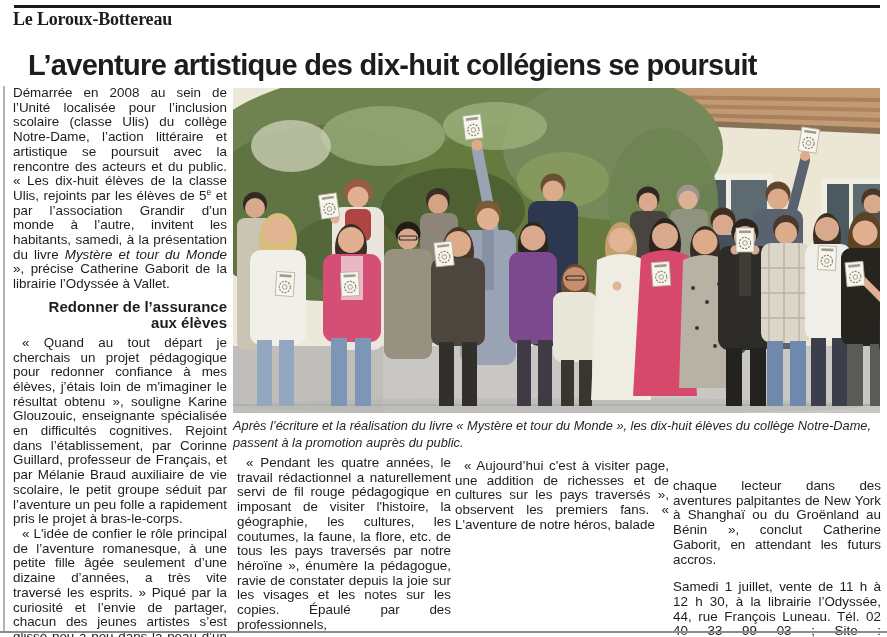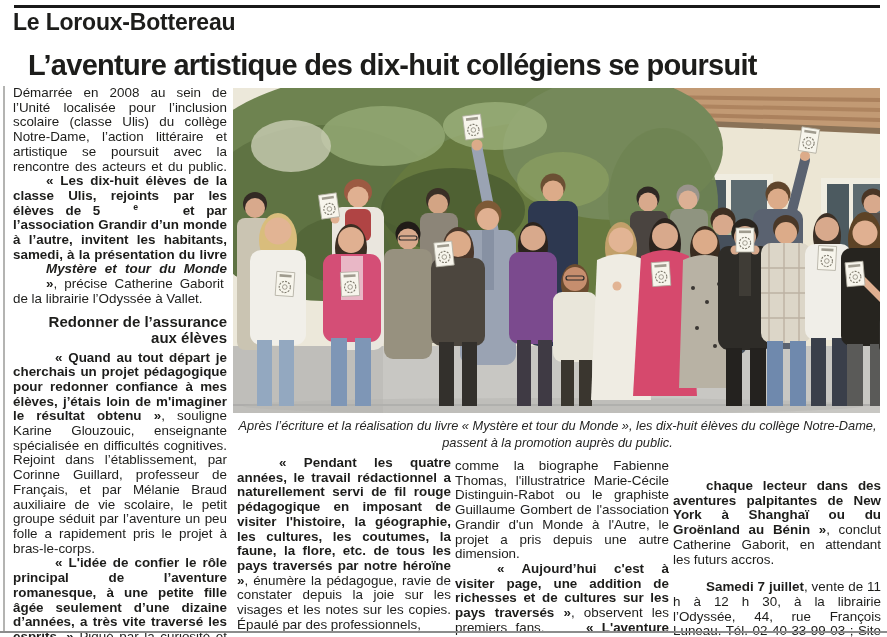--- a/index.html
+++ b/index.html
@@ -1,45 +1,45 @@
 <!DOCTYPE html>
 <html lang="fr"><head>
 <meta charset="utf-8">
 <style>
   html,body{margin:0;padding:0;background:#fff;}
   #page{
     position:relative;width:887px;height:637px;background:#ffffff;
     font-family:"Liberation Sans","DejaVu Sans",sans-serif;color:#1d1d1b;overflow:hidden;
   }
   .rule-top{position:absolute;left:14px;top:5px;width:866px;height:3px;background:#191919;}
-  .kicker{position:absolute;left:13px;top:9px;font-size:23px;font-weight:bold;letter-spacing:-0.2px;}
+  .kicker{position:absolute;left:13px;top:9px;font-size:18px;font-weight:bold;letter-spacing:-0.2px;font-family:Liberation Serif, serif;}
   .headline{position:absolute;left:12px;top:33px;width:860px;font-size:29px;font-weight:bold;letter-spacing:-0.7px;white-space:nowrap;}
   .vline-left{position:absolute;left:3px;top:86px;width:2px;height:546px;background:#b4b4b2;}
   .rule-bottom{position:absolute;left:0;top:631px;width:887px;height:2px;background:#8c8c8c;}
 
   .bodycol{
     position:absolute;font-size:13.4px;line-height:14.7px;text-align:justify;
     text-justify:inter-word;hyphens:auto;-webkit-hyphens:auto;color:#1d1d1b;
   }
   .bodycol p{margin:0;}
   .bodycol p.indent{text-indent:9px;}
-  .bodycol b{font-weight:bold;margin-left:33px;}
+  .bodycol b{font-weight:normal;}
   .bodycol sup{font-size:0.65em;vertical-align:super;line-height:0;}
   .col1{left:13px;top:86px;width:214px;}
   .col2{left:237px;top:456px;width:214px;}
   .col3{left:455px;top:459px;width:214px;}
   .col4{left:673px;top:479px;width:208px;}
   .subhead{margin:7px 0 4px 0 !important;padding-left:22px;font-size:15px;line-height:16.5px;font-weight:bold;text-align:right;}
   .parabreak{height:13px;}
 
   .photo{position:absolute;left:233px;top:88px;width:647px;height:325px;background:#dfdbc9;}
   .photo svg{display:block;}
   .caption{
     position:absolute;left:233px;top:418px;width:649px;
-    font-size:12.8px;line-height:16.5px;font-style:italic;color:#262624;text-align:center;
+    font-size:12.8px;line-height:16.5px;font-style:italic;color:#262624;text-align:left;
   }
 </style>
 </head>
 <body>
 
 <div id="page">
 
   <div class="rule-top"></div>
   <div class="kicker">Le Loroux-Bottereau</div>
   <h1 class="headline" style="margin:16px;">L’aventure artistique des dix-huit collégiens se poursuit</h1>
@@ -290,24 +290,23 @@
     </svg>
   </div>
 
   <div class="caption">Après l’écriture et la réalisation du livre « Mystère et tour du Monde », les dix-huit élèves du collège Notre-Dame, passent à la promotion auprès du public.</div>
 
   <div class="bodycol col2">
     <p class="indent"><b>« Pendant les quatre années, le travail rédactionnel a naturellement servi de fil rouge pédagogique en imposant de visiter l'histoire, la géographie, les cultures, les coutumes, la faune, la flore, etc. de tous les pays traversés par notre héroïne »</b><span>, énumère la pédagogue, ravie de constater depuis la joie sur les visages et les notes sur les copies. Épaulé par des professionnels,</span></p>
   </div>
 
   <div class="bodycol col3">
-    <p><span>comme la biographe Fabienne Thomas, l'illustratrice Marie-Cécile Distinguin-Rabot ou le graphiste Guillaume Gombert de l'association Grandir d'un Monde à l'Autre, le projet a pris depuis une autre dimension.</span></p>
     <p class="indent"><b>« Aujourd’hui c'est à visiter page, une addition de richesses et de cultures sur les pays traversés »</b><span>, observent les premiers fans. </span><b>« L'aventure de notre héros, balade</b></p>
   </div>
 
   <div class="bodycol col4">
     <p><b>chaque lecteur dans des aventures palpitantes de New York à Shanghaï ou du Groënland au Bénin »</b><span>, conclut Catherine Gaborit, en attendant les futurs accros.</span></p>
     <div class="parabreak"></div>
-    <p><b>Samedi 7 juillet</b><span>, vente de 11 h à 12 h 30, à la librairie l’Odyssée, 44, rue François Luneau. Tél. 02 40 33 99 03 ; Site : www.librairieodyssee-vallet.com</span></p>
+    <p><b>Samedi 1 juillet</b><span>, vente de 11 h à 12 h 30, à la librairie l’Odyssée, 44, rue François Luneau. Tél. 02 40 33 99 03 ; Site : www.librairieodyssee-vallet.com</span></p>
   </div>
 
   <div class="rule-bottom"></div>
 </div>
 
 </body></html>

